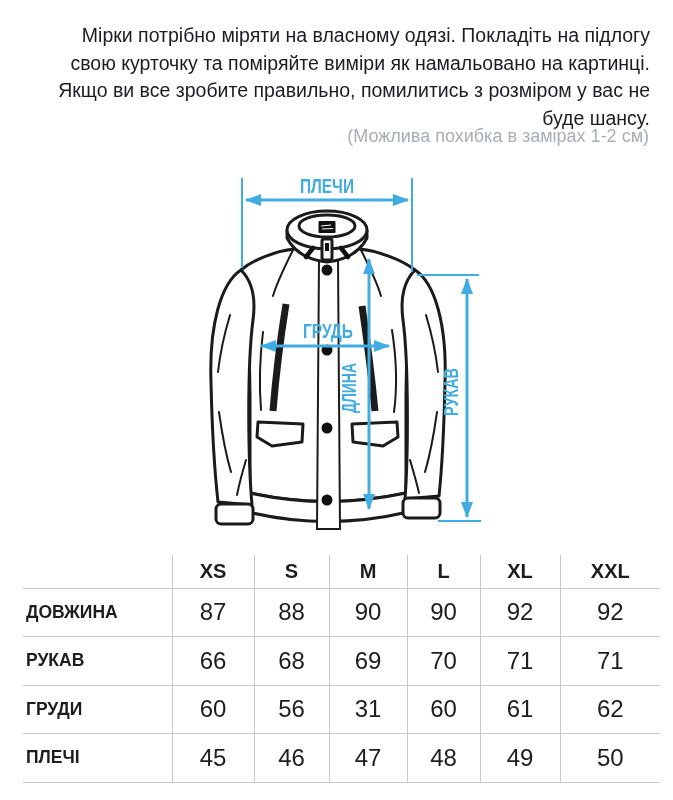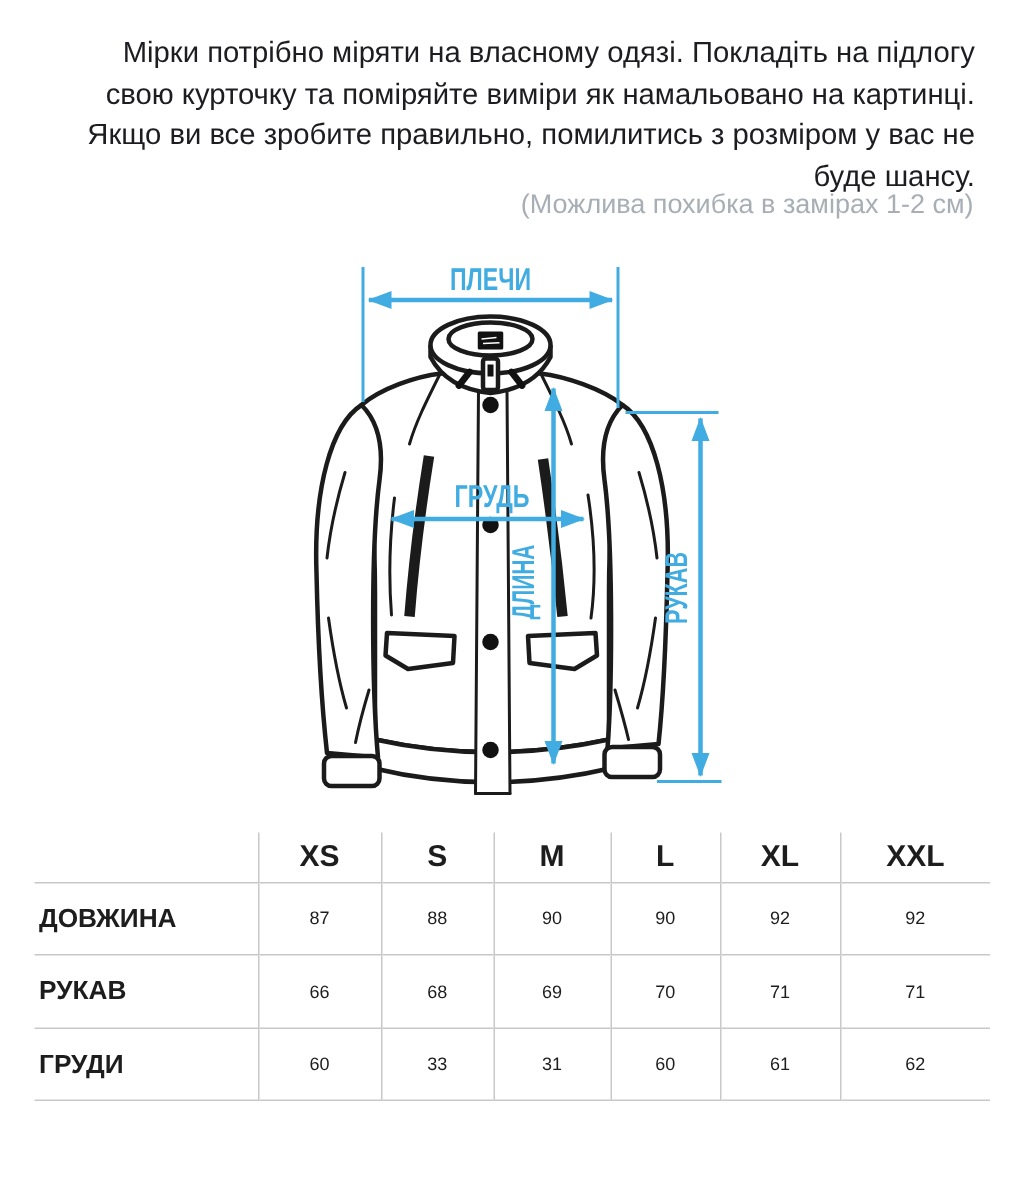--- a/index.html
+++ b/index.html
@@ -29,21 +29,21 @@
   table.sizes{border-collapse:collapse;width:637px;table-layout:fixed;color:#1d1d1d;}
   table.sizes tr{border-bottom:1px solid #c8c8c8;}
   table.sizes th,table.sizes td{
     border-left:1px solid #c8c8c8;text-align:center;vertical-align:middle;
     font-family:"Liberation Sans",sans-serif;padding:0;
   }
   table.sizes th:first-child,table.sizes td:first-child{border-left:none;text-align:left;padding-left:3px;}
   table.sizes thead tr{height:33px;}
   table.sizes tbody tr{height:48.5px;}
   table.sizes th{font-size:20px;font-weight:700;}
-  table.sizes td{font-size:12px;font-weight:400;}
+  table.sizes td{font-size:24px;font-weight:400;}
   table.sizes td.rowlabel{font-size:17.5px;font-weight:700;margin-top:24px;}
 </style>
 </head>
 <body>
 
 <div class="page">
 
   <div class="intro">Мірки потрібно міряти на власному одязі. Покладіть на підлогу свою курточку та поміряйте виміри як намальовано на картинці. Якщо ви все зробите правильно, помилитись з розміром у вас не буде шансу.</div>
 
   <div class="note">(Можлива похибка в замірах 1-2 см)</div>
@@ -163,23 +163,32 @@
           <td>66</td>
           <td>68</td>
           <td>69</td>
           <td>70</td>
           <td>71</td>
           <td>71</td>
         </tr>
         <tr>
           <td class="rowlabel">ГРУДИ</td>
           <td>60</td>
-          <td>33</td>
+          <td>56</td>
           <td>31</td>
           <td>60</td>
           <td>61</td>
           <td>62</td>
+        </tr>
+        <tr>
+          <td class="rowlabel">ПЛЕЧІ</td>
+          <td>45</td>
+          <td>46</td>
+          <td>47</td>
+          <td>48</td>
+          <td>49</td>
+          <td>50</td>
         </tr>
       </tbody>
     </table>
   </div>
 
 </div>
 
 </body></html>

